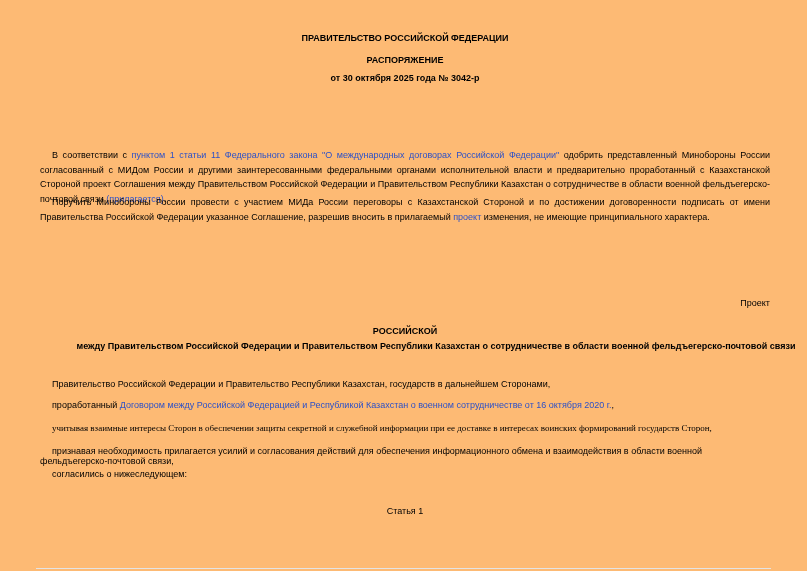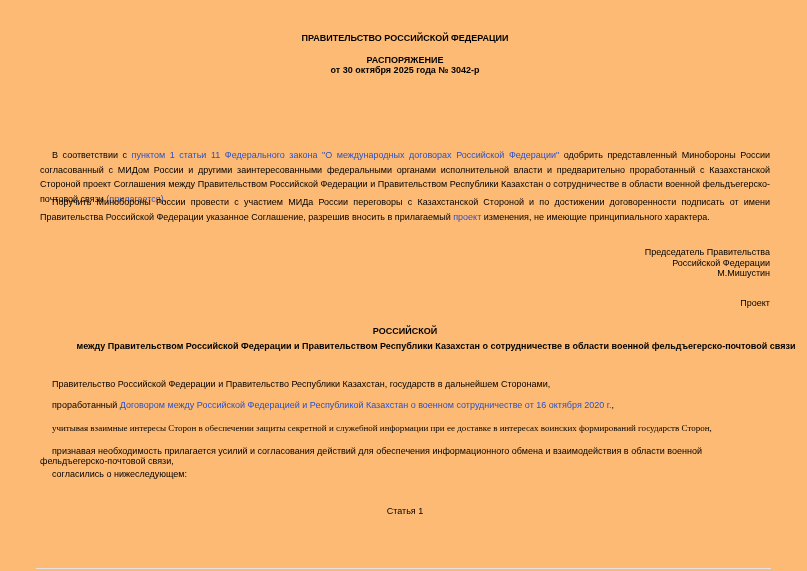--- a/index.html
+++ b/index.html
@@ -49,36 +49,31 @@
 </style>
 </head>
 <body>
 
 <div class="page">
 
   <div class="block center bold" style="top:33px;">ПРАВИТЕЛЬСТВО РОССИЙСКОЙ ФЕДЕРАЦИИ</div>
 
   <div class="block center bold" style="top:55px;">РАСПОРЯЖЕНИЕ</div>
 
-  <div class="block center bold" style="top:65px;">от 30 октября 2025 года № 3042-р</div>
+  <div class="block center bold" style="top:73px;">от 30 октября 2025 года № 3042-р</div>
 
 
   <p class="block para just indent" style="top:148px;">
     <span>В соответствии с </span><a class="link">пунктом 1 статьи 11 Федерального закона "О международных договорах Российской Федерации"</a><span> одобрить представленный Минобороны России согласованный с МИДом России и другими заинтересованными федеральными органами исполнительной власти и предварительно проработанный с Казахстанской Стороной проект Соглашения между Правительством Российской Федерации и Правительством Республики Казахстан о сотрудничестве в области военной фельдъегерско-почтовой связи </span><a class="link">(прилагается)</a><span>.</span>
   </p>
 
   <p class="block para just indent" style="top:195px;">
     <span>Поручить Минобороны России провести с участием МИДа России переговоры с Казахстанской Стороной и по достижении договоренности подписать от имени Правительства Российской Федерации указанное Соглашение, разрешив вносить в прилагаемый </span><a class="link">проект</a><span> изменения, не имеющие принципиального характера.</span>
   </p>
 
-  <div class="block right sig" style="top:247px;">
-    <div>Председатель Правительства</div>
-    <div>Российской Федерации</div>
-    <div>М.Мишустин</div>
-  </div>
 
   <div class="block right" style="top:298px;">Проект</div>
 
   <div class="block center bold" style="top:326px;">РОССИЙСКОЙ</div>
 
   <div class="block center bold title-lh" style="top:339px;margin-left:31px;">между Правительством Российской Федерации и Правительством Республики Казахстан о сотрудничестве в области военной фельдъегерско-почтовой связи</div>
 
   <p class="block para indent" style="top:379px;">Правительство Российской Федерации и Правительство Республики Казахстан, государств в дальнейшем Сторонами,</p>
 
   <p class="block para indent" style="top:400px;">

